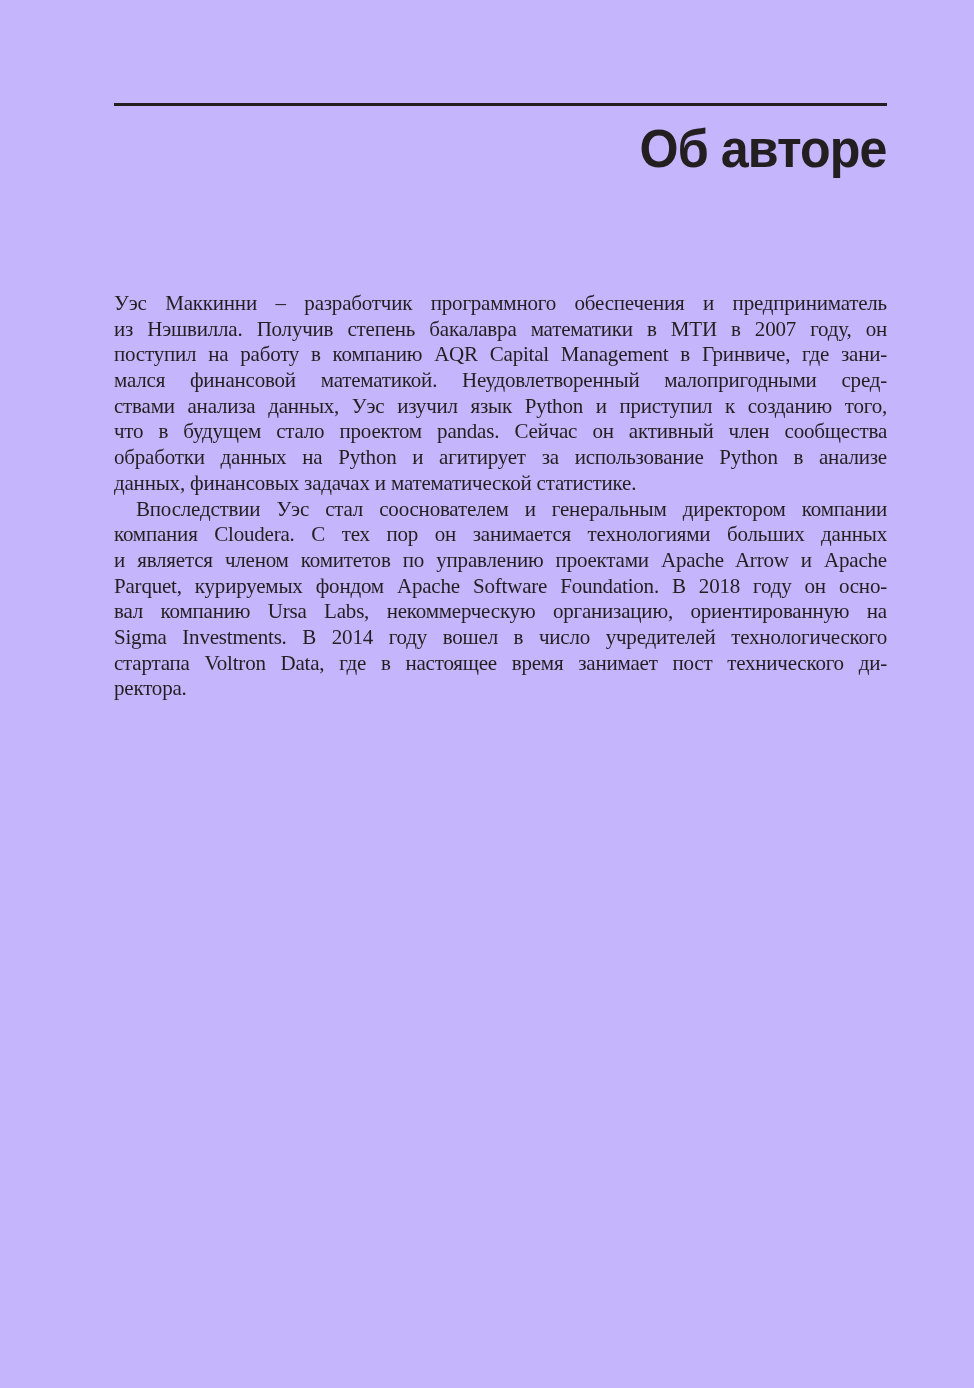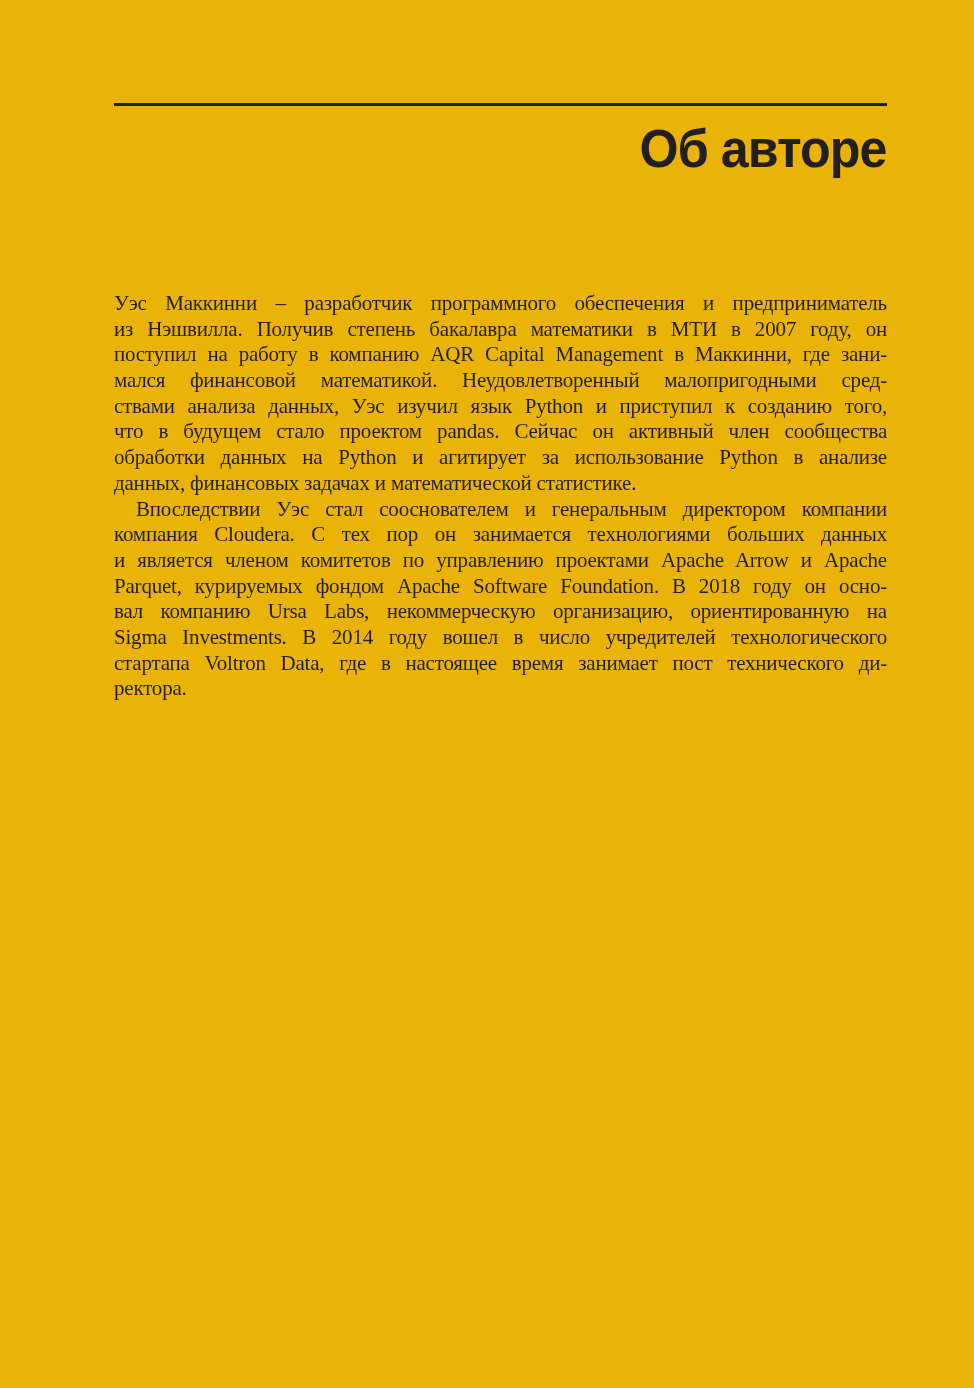--- a/index.html
+++ b/index.html
@@ -3,21 +3,21 @@
 <meta charset="utf-8">
 <style>
   * { margin: 0; padding: 0; box-sizing: border-box; }
   html, body { background: #e8e8e8; }
   body { font-family: "Liberation Serif", "DejaVu Serif", serif; }
 
   .page {
     position: relative;
     width: 974px;
     height: 1388px;
-    background: #eab308;
+    background: #c4b5fd;
     margin: 0 auto;
     overflow: hidden;
     color: #231f20;
   }
 
   .top-rule {
     position: absolute;
     left: 114px;
     top: 103px;
     width: 773px;
@@ -71,21 +71,21 @@
 </head>
 <body>
 
 <div class="page">
   <div class="top-rule"></div>
   <h1 class="page-title">Об авторе</h1>
   <div class="body-text">
       <div>
         <div class="text-line">Уэс Маккинни – разработчик программного обеспечения и предприниматель</div>
         <div class="text-line">из Нэшвилла. Получив степень бакалавра математики в МТИ в 2007 году, он</div>
-        <div class="text-line">поступил на работу в компанию AQR Capital Management в Маккинни, где зани-</div>
+        <div class="text-line">поступил на работу в компанию AQR Capital Management в Гринвиче, где зани-</div>
         <div class="text-line">мался финансовой математикой. Неудовлетворенный малопригодными сред-</div>
         <div class="text-line">ствами анализа данных, Уэс изучил язык Python и приступил к созданию того,</div>
         <div class="text-line">что в будущем стало проектом pandas. Сейчас он активный член сообщества</div>
         <div class="text-line">обработки данных на Python и агитирует за использование Python в анализе</div>
         <div class="text-line last-line">данных, финансовых задачах и математической статистике.</div>
       </div>
       <div>
         <div class="text-line indent-line">Впоследствии Уэс стал сооснователем и генеральным директором компании</div>
         <div class="text-line">компания Cloudera. С тех пор он занимается технологиями больших данных</div>
         <div class="text-line">и является членом комитетов по управлению проектами Apache Arrow и Apache</div>

